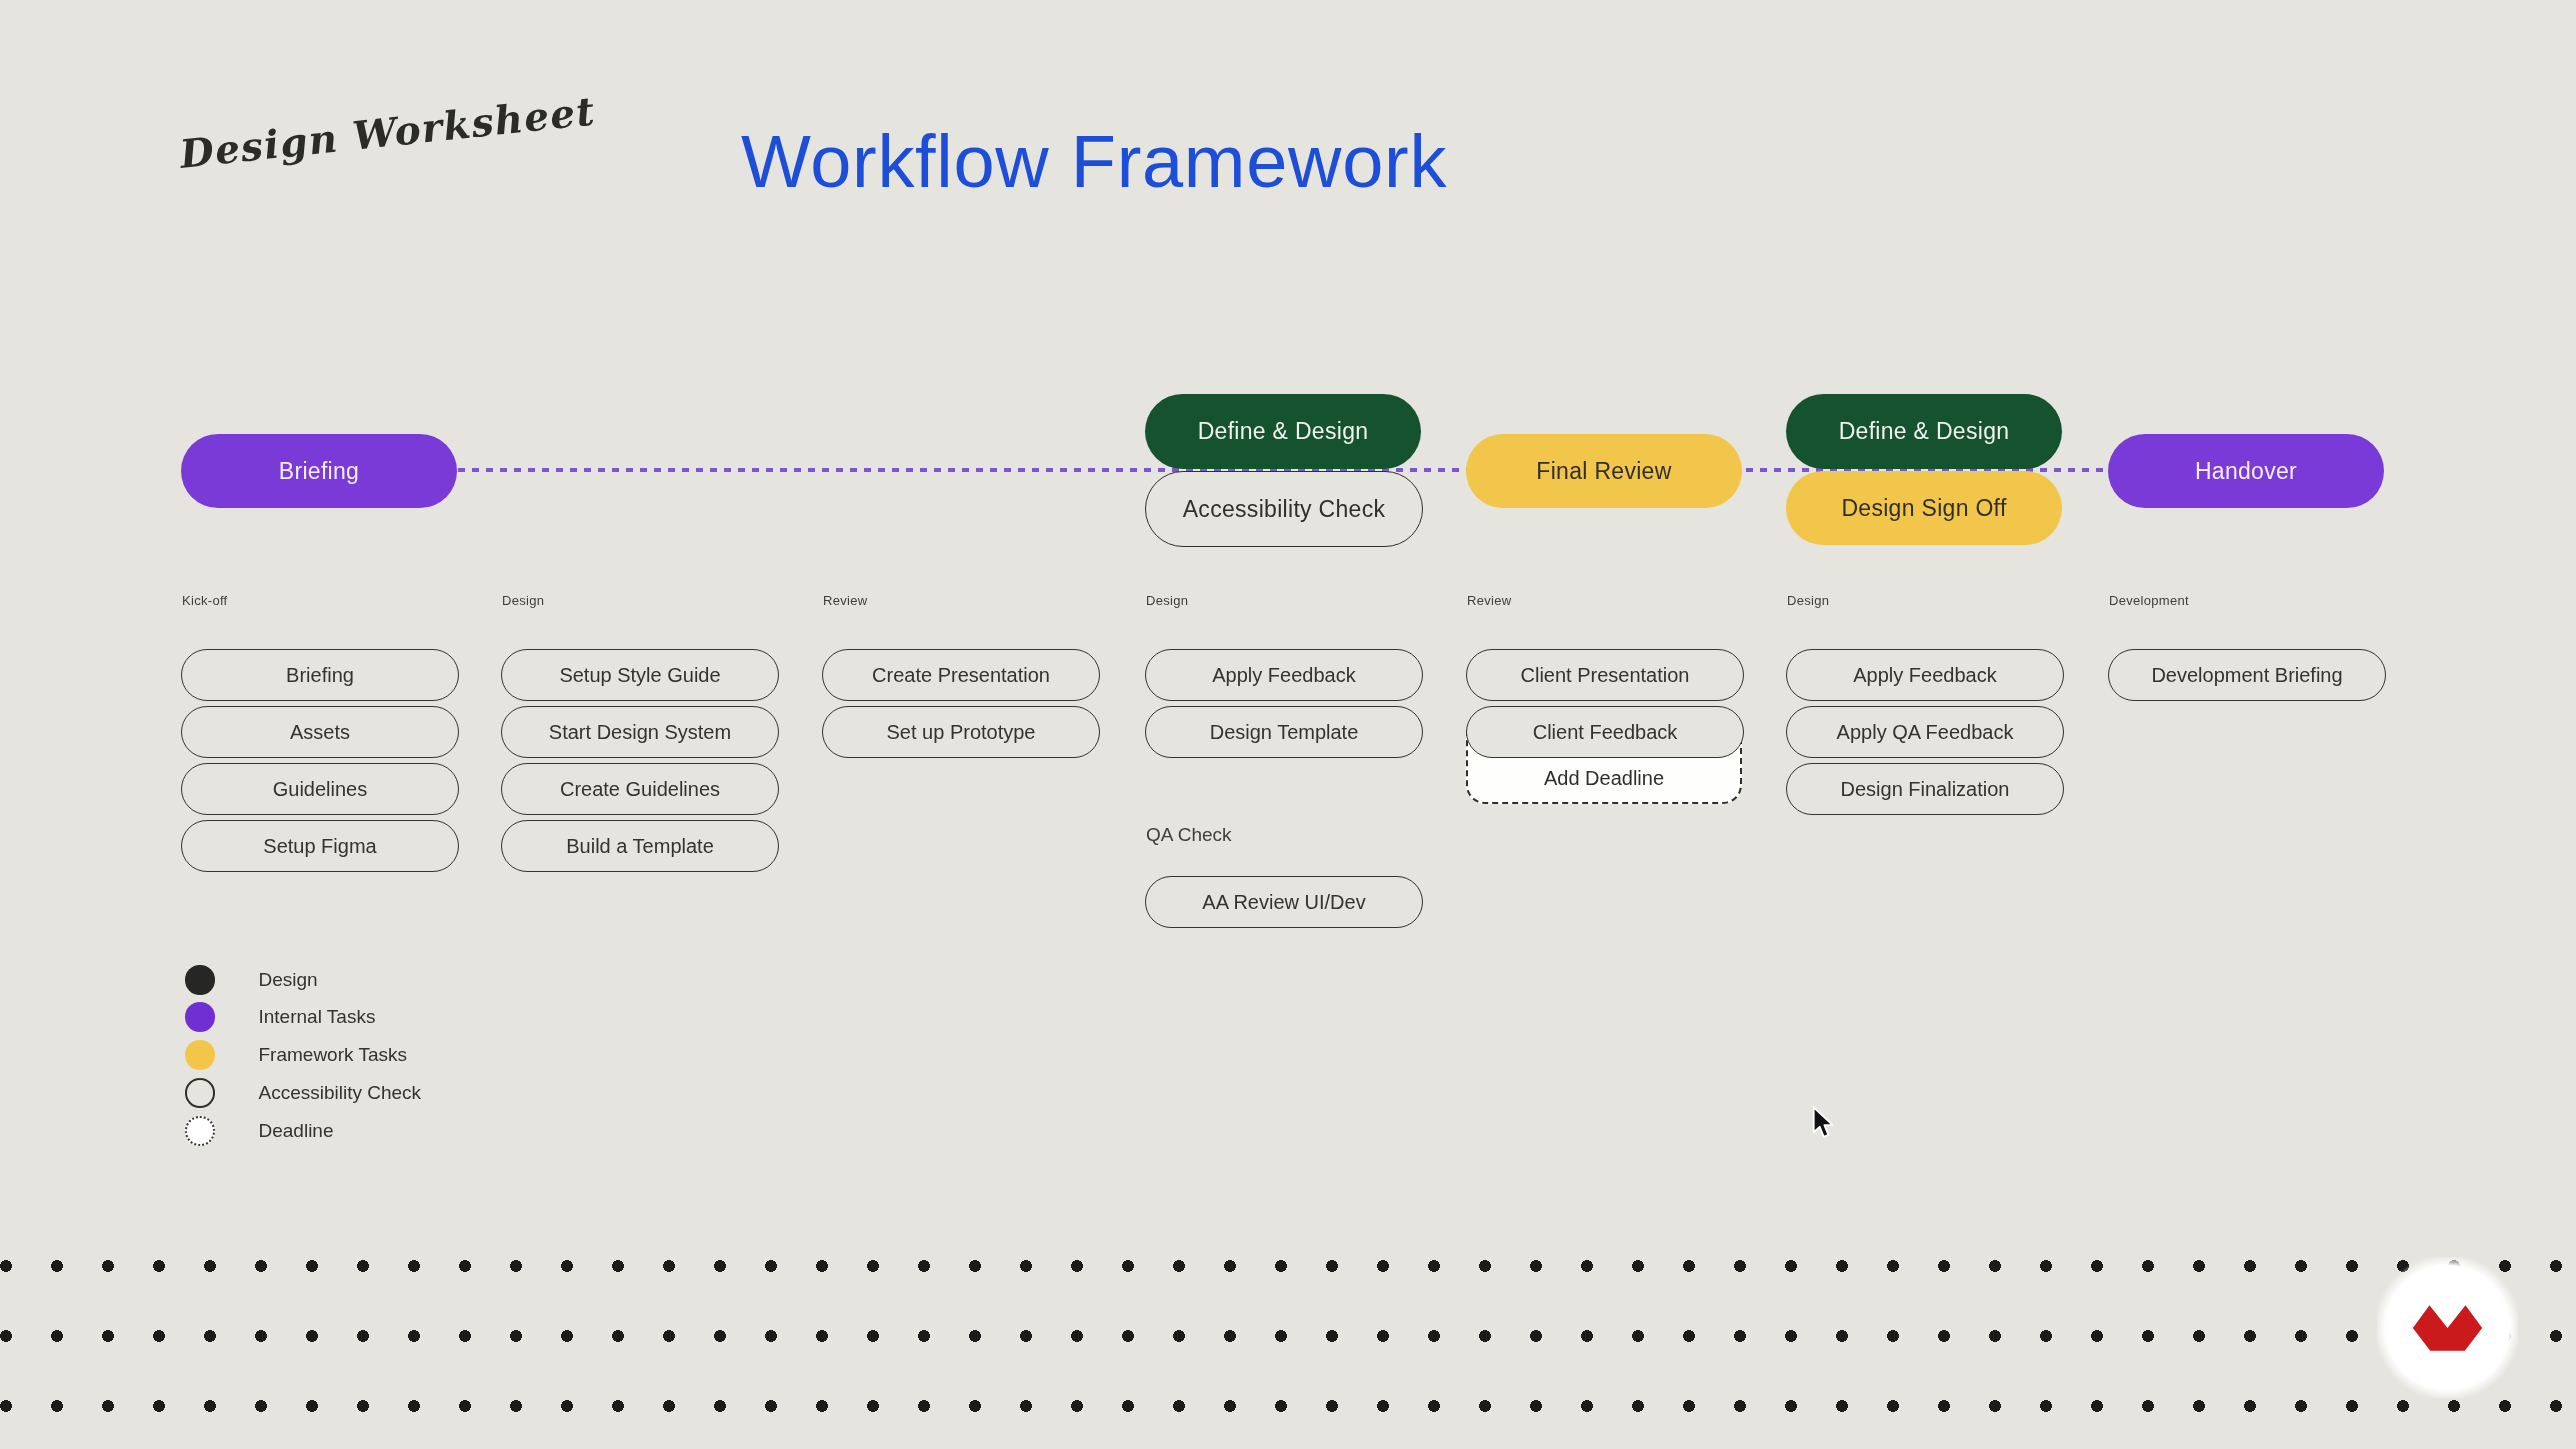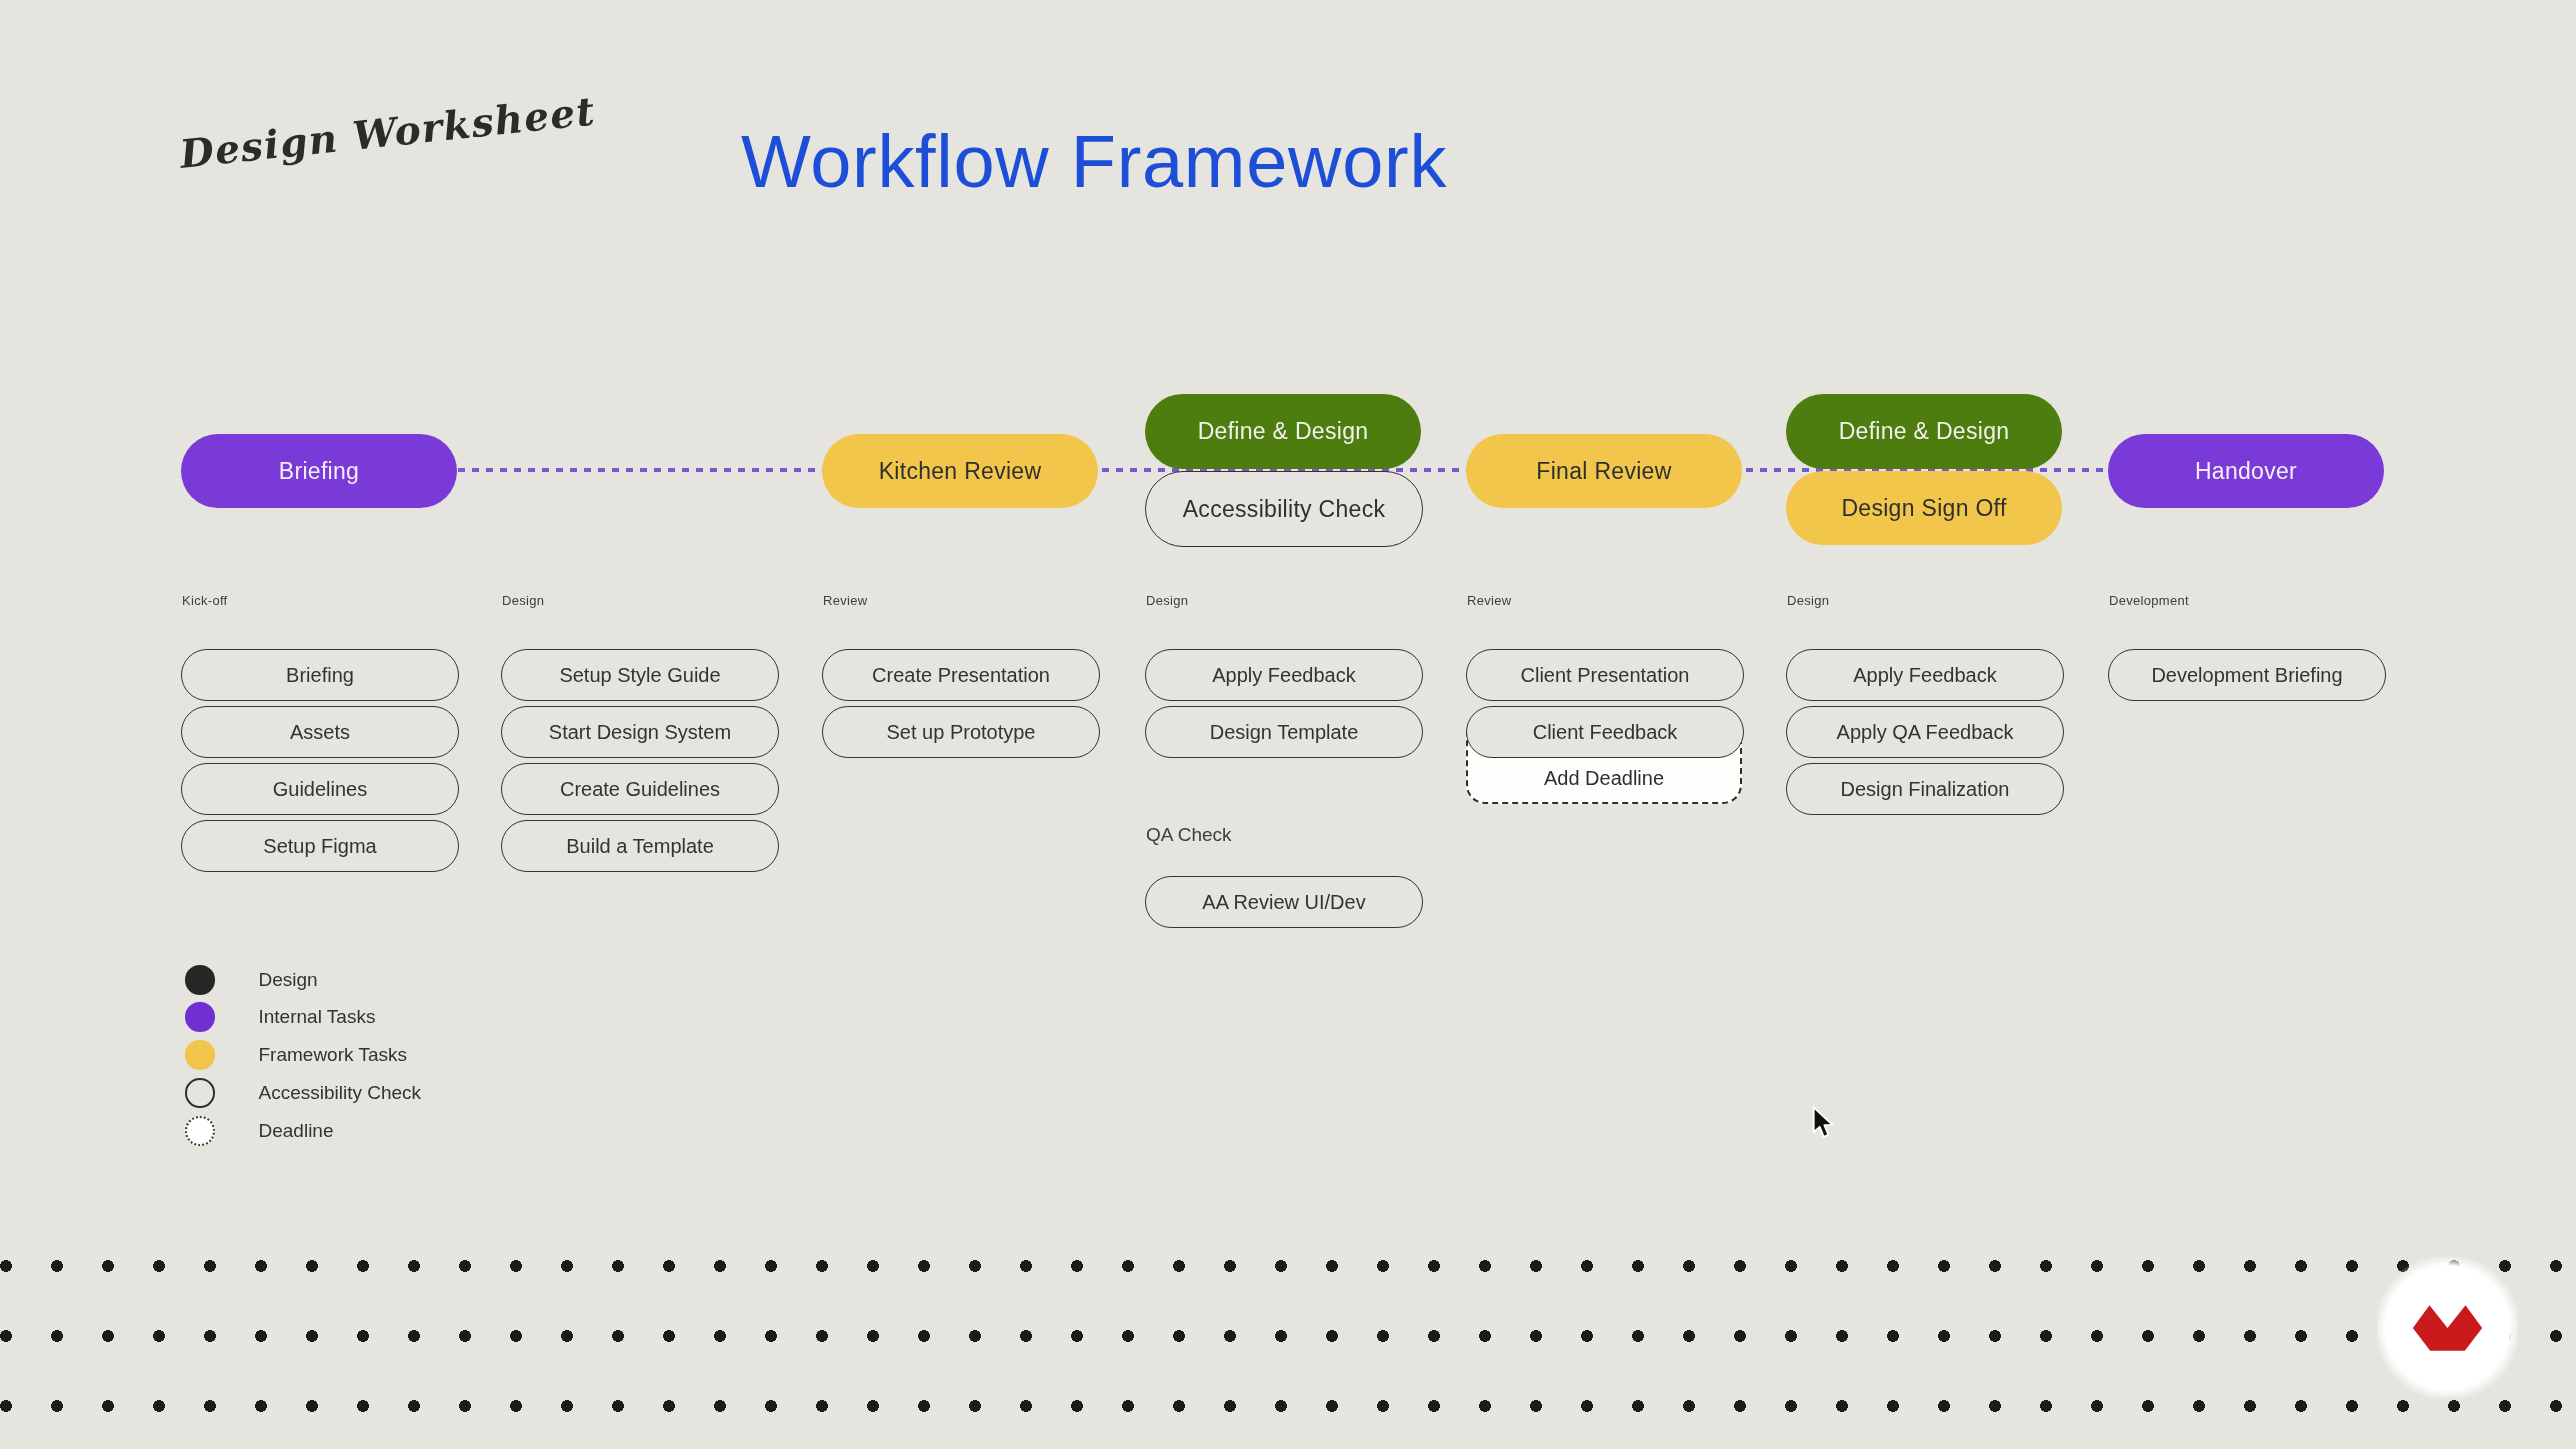--- a/index.html
+++ b/index.html
@@ -26,21 +26,21 @@
   
   .stage{
     position:absolute;width:276px;height:74px;border-radius:670px;z-index:2;
     display:flex;align-items:center;justify-content:center;
     font-size:23px;letter-spacing:0.3px;white-space:nowrap;
   }
   .row-main{top:434px;}
   .row-top{top:394px;height:75px;z-index:3;}
   .row-bottom{top:471px;}
   .stage-internal{background:#7A3AD8;color:#F4EFFA;}
-  .stage-design{background:#4d7c0f;color:#F2F2EF;}
+  .stage-design{background:#14532d;color:#F2F2EF;}
   .stage-external{background:#F2C64B;color:#2F2F2D;}
   .stage-outline{background:#E5E4DE;border:1.3px solid #2F2F2D;color:#2F2F2D;}
   
   .section-label{
     position:absolute;top:593px;font-size:13px;color:#40403B;letter-spacing:0.3px;
   }
   .sub-label{position:absolute;top:824px;font-size:19px;color:#40403B;}
   .task{
     position:absolute;width:276px;height:50px;border-radius:27px;z-index:2;
     background:#E5E4DE;border:1.3px solid #33332F;
@@ -83,23 +83,20 @@
 <div id="canvas">
 
   <div class="logo">Design Worksheet</div>
   <div class="heading">Workflow Framework</div>
 
   <div class="connector"></div>
 
   <div class="stage stage-internal row-main" style="left:181px">
       <span>Briefing</span>
     </div>
-  <div class="stage stage-external row-main" style="left:822px">
-      <span>Kitchen Review</span>
-    </div>
   <div class="stage stage-design  row-top" style="left:1145px">
       <span>Define &amp; Design</span>
     </div>
   <div class="stage stage-outline row-bottom" style="left:1145px">
       <span>Accessibility Check</span>
     </div>
   <div class="stage stage-external row-main" style="left:1466px">
       <span>Final Review</span>
     </div>
   <div class="stage stage-design  row-top" style="left:1786px">

